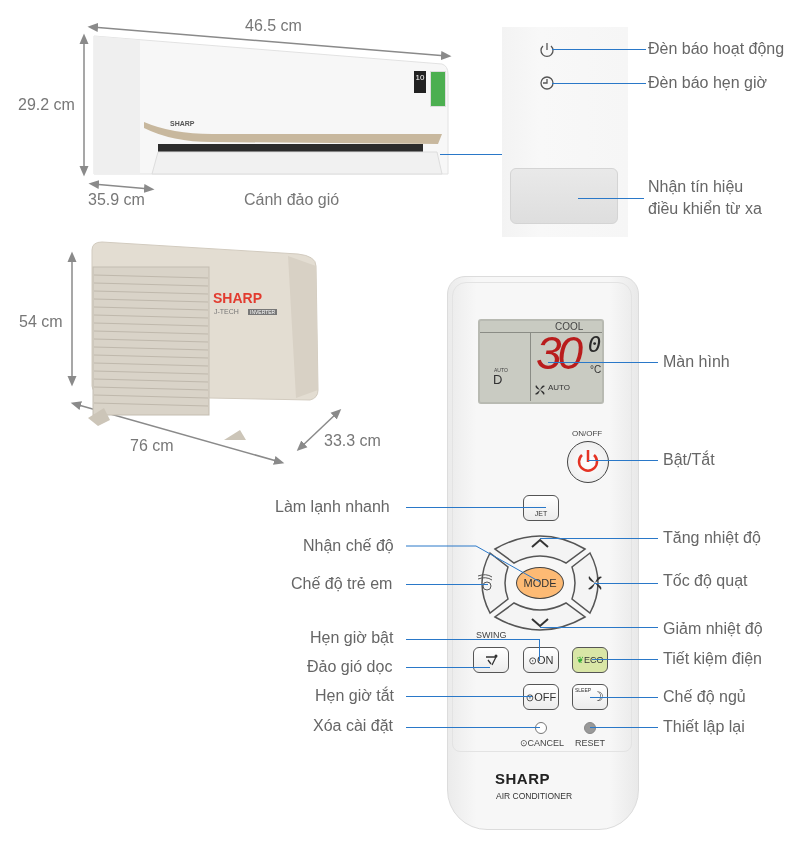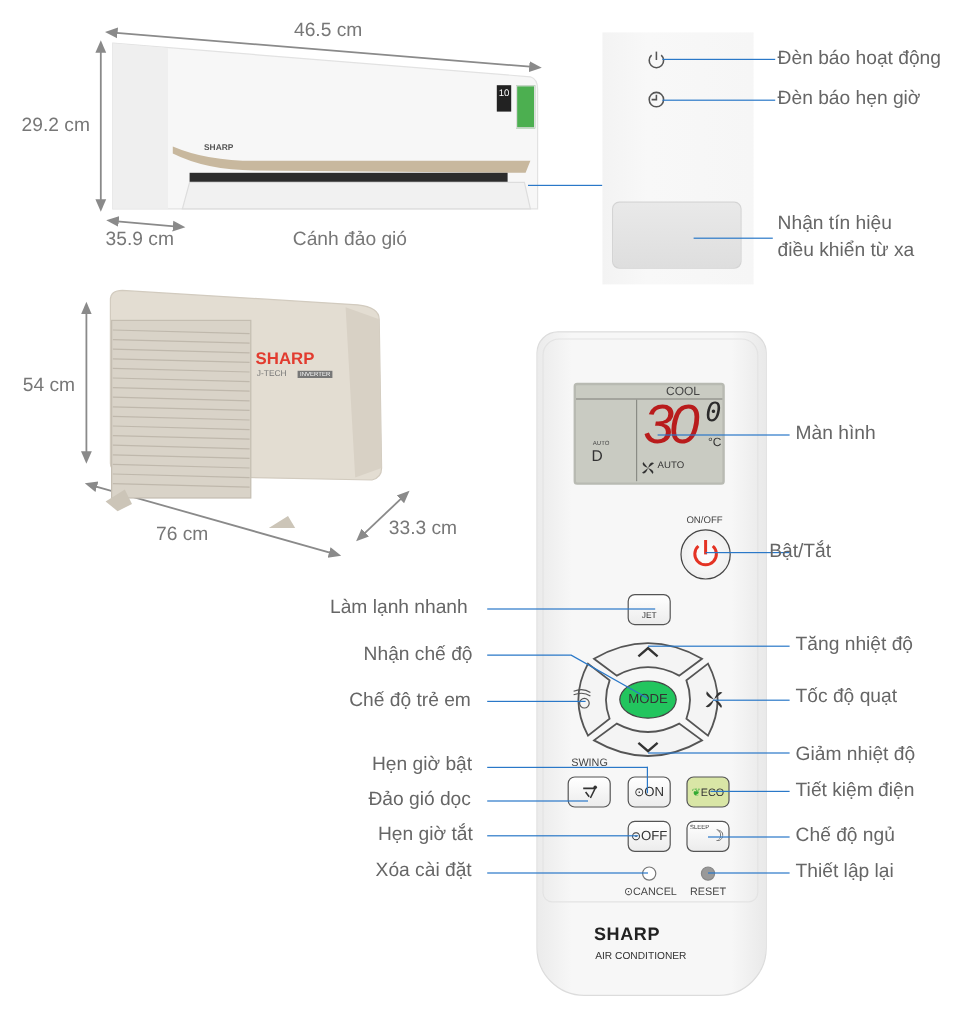--- a/index.html
+++ b/index.html
@@ -168,21 +168,21 @@
       <path d="M125,54 L119,47 Q117,51 125,54"></path>
       <path d="M125,54 L132,48 Q128,46 125,54"></path>
       <path d="M125,54 L131,61 Q133,57 125,54"></path>
       <path d="M125,54 L118,60 Q122,62 125,54"></path>
     </g>
   <g fill="none" stroke="#555" stroke-width="1">
       <circle cx="17" cy="57" r="4"></circle>
       <path d="M8,47 Q16,44 22,48 M8,50 Q16,47 22,51"></path>
     </g>
 </svg>
-<div class="abs" style="left:516px;top:567px;width:48px;height:32px;border-radius:50%;border:1.5px solid #444;background:#22c55e;display:flex;align-items:center;justify-content:center;font-size:11px;color:#333">
+<div class="abs" style="left:516px;top:567px;width:48px;height:32px;border-radius:50%;border:1.5px solid #444;background:#fdba74;display:flex;align-items:center;justify-content:center;font-size:11px;color:#333">
   <span>MODE</span>
 </div>
 
 <span class="small-cap" style="left:476px;top:630px">SWING</span>
 <div class="btn" style="left:473px;top:647px;width:36px;height:26px">
   <svg width="14" height="14" style="position:static">
       <path d="M2,4 L12,4 L8,12 M4,7 L7,11" fill="none" stroke="#333" stroke-width="1.3"></path>
       <circle cx="12" cy="3" r="1.5" fill="#333"></circle>
     </svg>
 </div>
@@ -208,21 +208,21 @@
 <div class="abs" style="left:584px;top:722px;width:12px;height:12px;border-radius:50%;border:1px solid #888;background:#999"></div>
 <span class="small-cap" style="left:520px;top:738px">⊙<span>CANCEL</span></span>
 <span class="small-cap" style="left:575px;top:738px">RESET</span>
 
 <span class="brand" style="left:495px;top:770px;font-size:15px;color:#222;letter-spacing:0.5px">SHARP</span>
 <span class="abs" style="left:496px;top:791px;font-size:8.5px;color:#333">AIR CONDITIONER</span>
 
 <div class="lead" style="left:548px;top:362px;width:110px"></div>
 <span class="lbl" style="left:663px;top:353px">Màn hình</span>
 <div class="lead" style="left:588px;top:460px;width:70px"></div>
-<span class="lbl" style="left:641px;top:451px">Bật/Tắt</span>
+<span class="lbl" style="left:663px;top:451px">Bật/Tắt</span>
 <div class="lead" style="left:540px;top:538px;width:118px"></div>
 <span class="lbl" style="left:663px;top:529px">Tăng nhiệt độ</span>
 <div class="lead" style="left:594px;top:583px;width:64px"></div>
 <span class="lbl" style="left:663px;top:572px">Tốc độ quạt</span>
 <div class="lead" style="left:540px;top:627px;width:118px"></div>
 <span class="lbl" style="left:663px;top:620px">Giảm nhiệt độ</span>
 <div class="lead" style="left:592px;top:659px;width:66px"></div>
 <span class="lbl" style="left:663px;top:650px">Tiết kiệm điện</span>
 <div class="lead" style="left:590px;top:697px;width:68px"></div>
 <span class="lbl" style="left:663px;top:688px">Chế độ ngủ</span>

